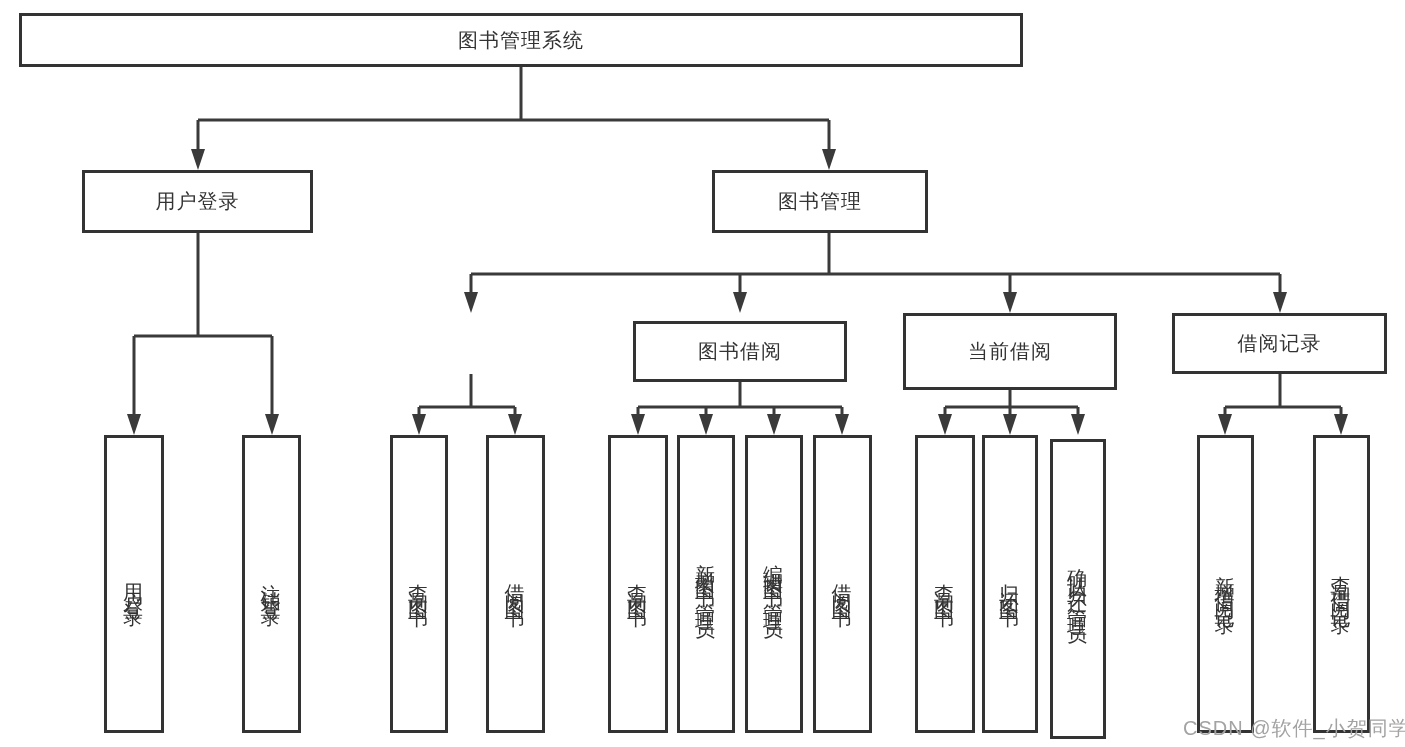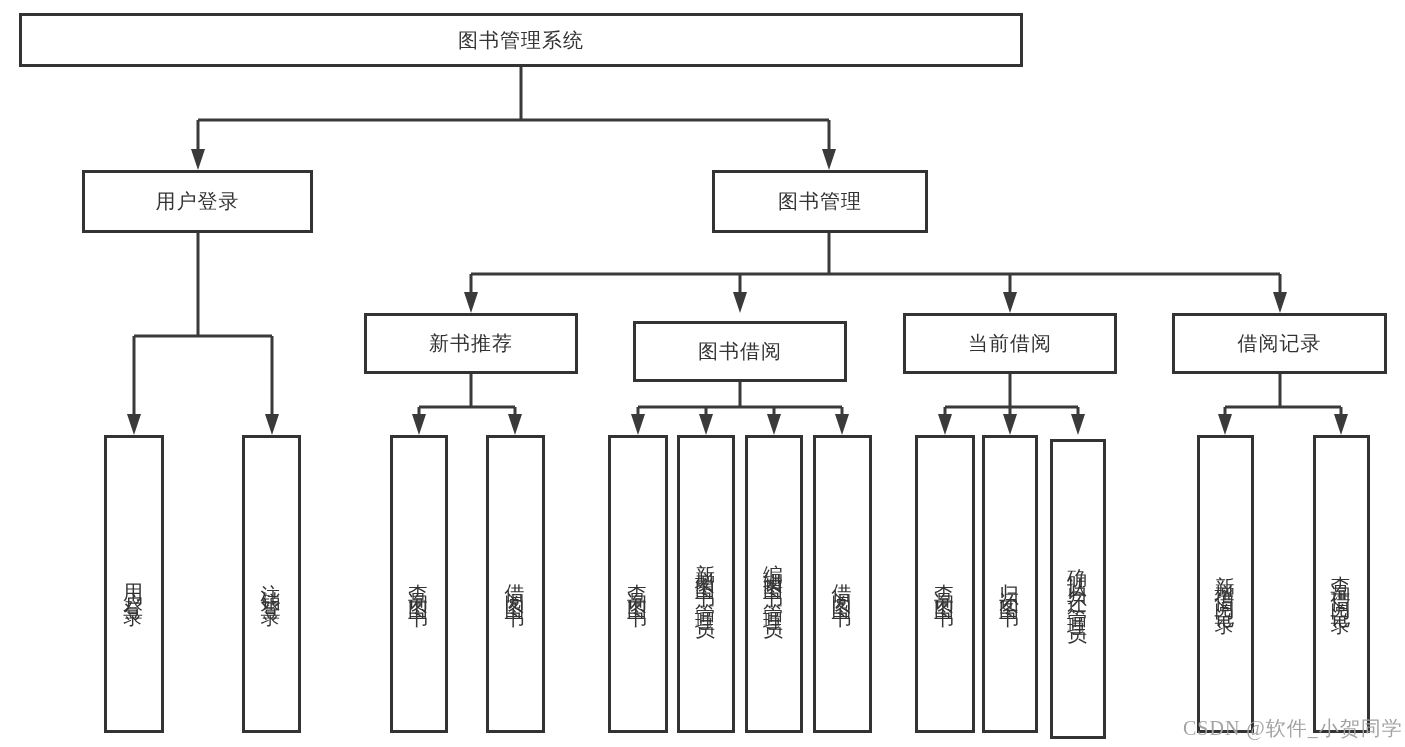--- a/index.html
+++ b/index.html
@@ -1,19 +1,19 @@
 <!DOCTYPE html>
 <html><head>
 <meta charset="utf-8">
 <style>
   html,body { margin:0; padding:0; background:#fff; }
   .canvas {
     position:relative; width:1405px; height:747px;
     background:#ffffff; overflow:hidden;
-    font-family:Liberation Serif, serif;
+    font-family:Liberation Sans, sans-serif;
   }
   svg.connectors { position:absolute; left:0; top:0; z-index:0; }
   .box {
     position:absolute; box-sizing:border-box;
     background:#ffffff; border:3px solid #333333;
     display:flex; align-items:center; justify-content:center;
     color:#333333; z-index:1;
   }
   .box.h { font-size:20px; letter-spacing:1px; }
   .box.v {
@@ -61,23 +61,22 @@
         <polygon points="1218,414 1232,414 1225,435" fill="#3a3a3a"></polygon>
         <polygon points="1334,414 1348,414 1341,435" fill="#3a3a3a"></polygon>
       </g>
   </svg>
 
   <div class="box h" style="left:19px;top:13px;width:1004px;height:54px">图书管理系统</div>
 
   <div class="box h" style="left:82px;top:170px;width:231px;height:63px">用户登录</div>
   <div class="box h" style="left:712px;top:170px;width:216px;height:63px">图书管理</div>
 
-  <div class="box h" style="left:364px;top:313px;width:214px;height:61px">新书推荐</div>
   <div class="box h" style="left:633px;top:321px;width:214px;height:61px">图书借阅</div>
-  <div class="box h" style="left:903px;top:313px;width:214px;height:61px">当前借阅</div>
+  <div class="box h" style="left:903px;top:313px;width:214px;height:77px">当前借阅</div>
   <div class="box h" style="left:1172px;top:313px;width:215px;height:61px">借阅记录</div>
 
   <div class="box v" style="left:104px;top:435px;width:60px;height:298px">用户登录</div>
   <div class="box v" style="left:242px;top:435px;width:59px;height:298px">注销登录</div>
 
   <div class="box v" style="left:390px;top:435px;width:58px;height:298px">查询图书</div>
   <div class="box v" style="left:486px;top:435px;width:59px;height:298px">借阅图书</div>
 
   <div class="box v" style="left:608px;top:435px;width:60px;height:298px">查询图书</div>
   <div class="box v" style="left:677px;top:435px;width:58px;height:298px">新增图书（管理员）</div>

